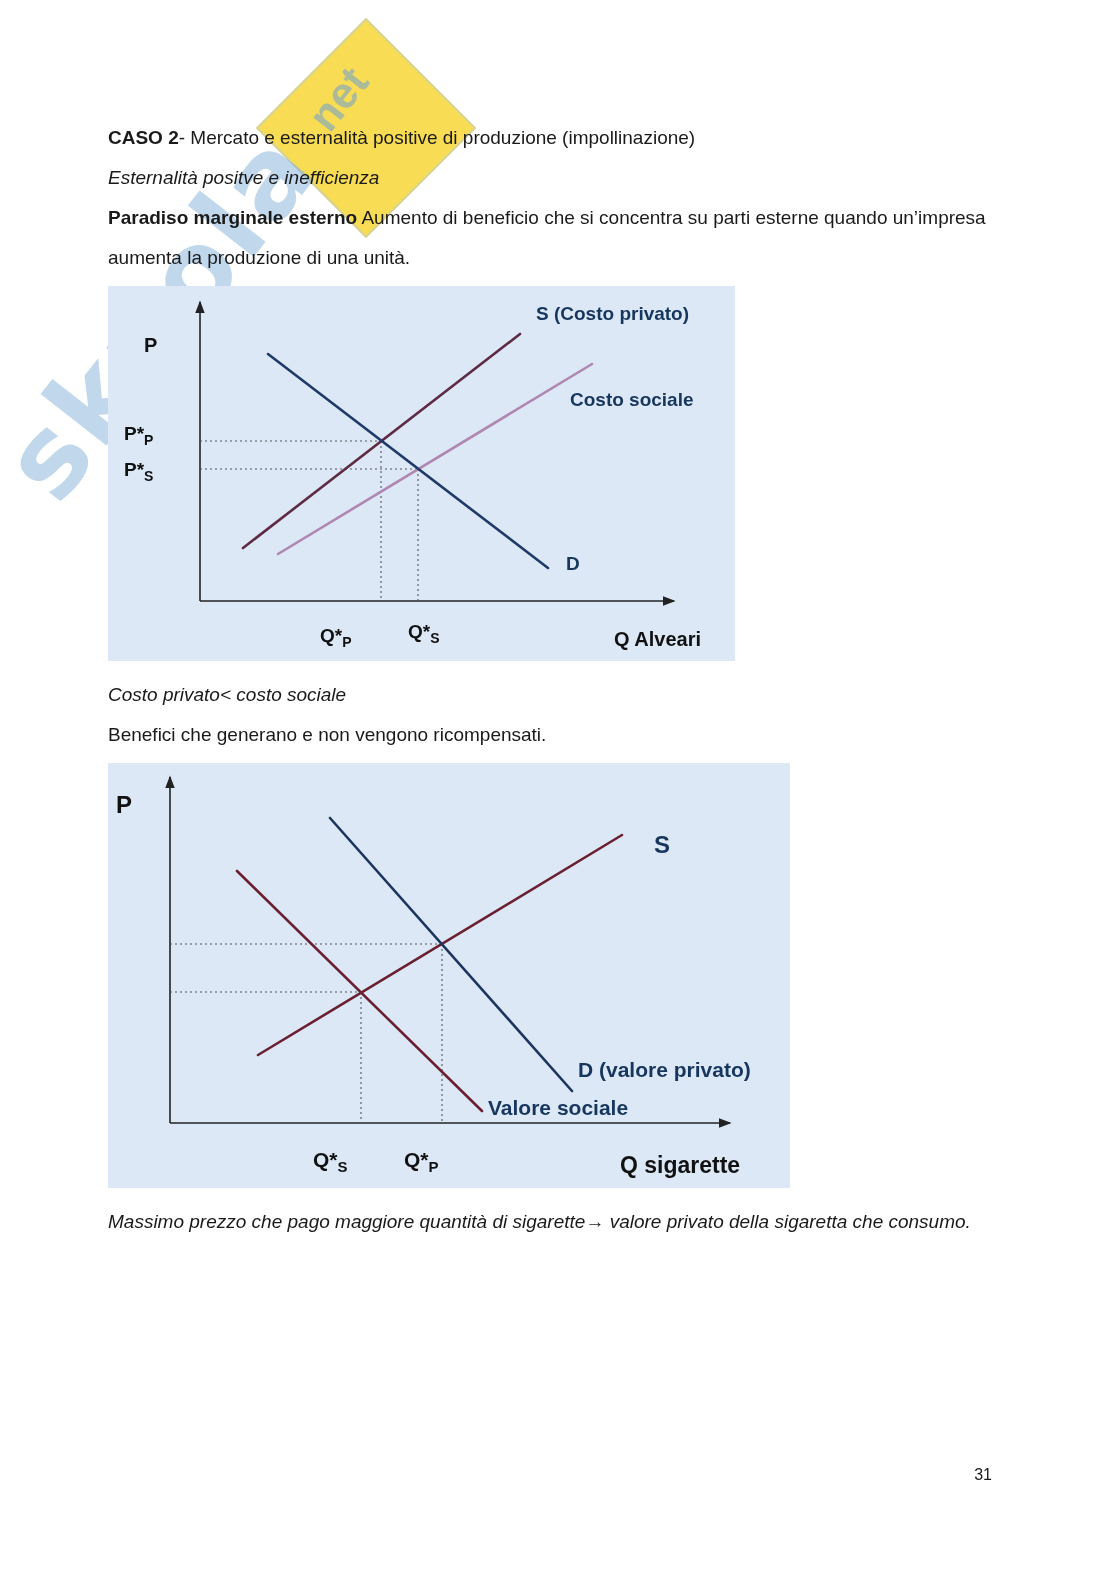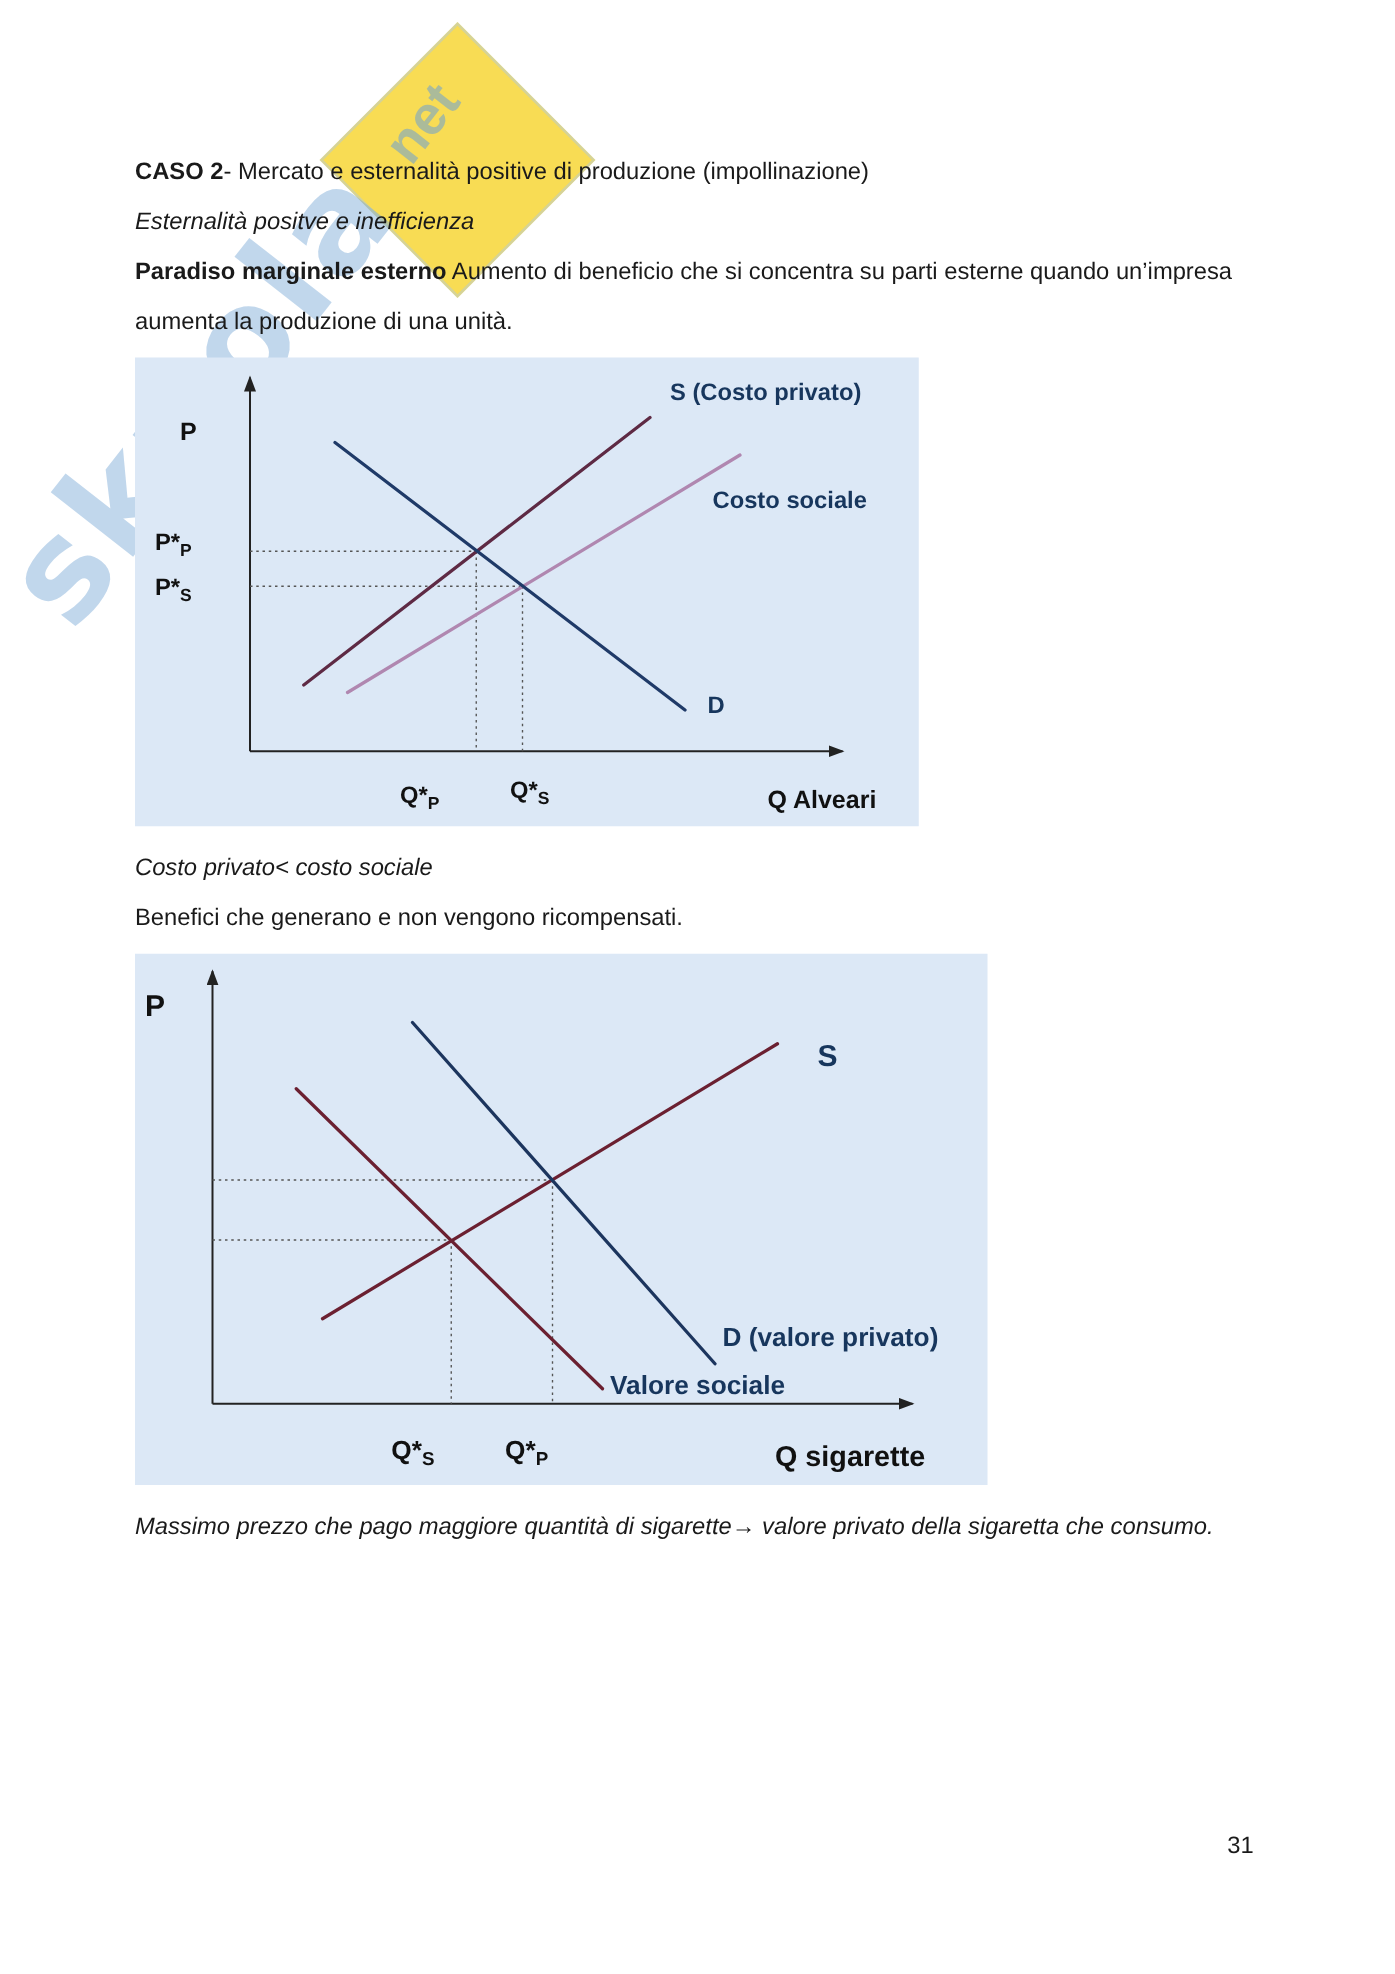--- a/index.html
+++ b/index.html
@@ -35,21 +35,21 @@
     color:rgba(125,172,216,0.6);transform:rotate(-52deg);transform-origin:0 50%;
   }
   
   .content{position:relative;z-index:1;padding:118px 0 0 108px;width:905px;}
   .para{margin:0;font-size:19px;line-height:40px;}
   .b{font-weight:bold;}
   .i{font-style:italic;}
   .mt{margin-top:14px;font-style:italic;}
   .chart{position:relative;margin-top:8px;}
   .chart svg{display:block;}
-  .page-number{position:absolute;right:113px;top:1466px;font-size:19px;z-index:1;margin-left:44px;}
+  .page-number{position:absolute;right:124px;top:1466px;font-size:16px;z-index:1;margin-left:44px;}
 </style>
 </head>
 <body>
 
 <div class="page">
 
   <div class="watermark" aria-hidden="true">
     <div class="wm-diamond"></div>
     <div class="wm-net">net</div>
     <div class="wm-brand">skuola</div>

